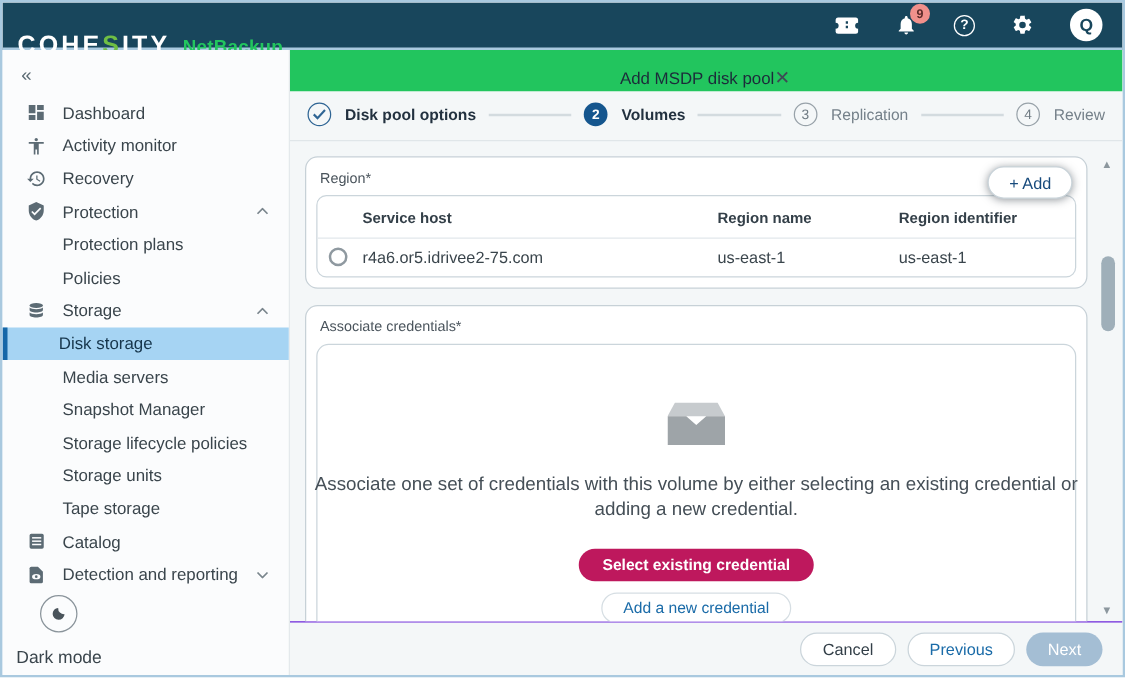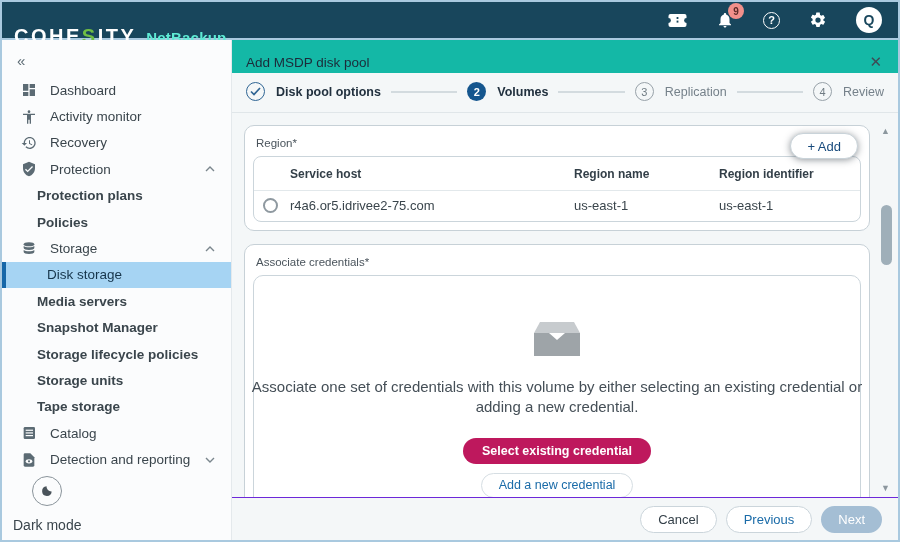--- a/index.html
+++ b/index.html
@@ -4,45 +4,45 @@
 <style>
   * { margin:0; padding:0; box-sizing:border-box; }
   html,body { width:900px; height:542px; font-family:"Liberation Sans", sans-serif; background:#fff; }
   .app { width:900px; height:542px; border:2px solid #A9C9DF; display:flex; flex-direction:column; overflow:hidden; background:#fff; }
 
   
   .topbar { height:38px; background:#18465C; border-bottom:2px solid #A9C9DF; display:flex; align-items:center; justify-content:space-between; padding:0 16px 0 12px; flex:0 0 38px; }
   .brand { display:flex; align-items:baseline; gap:10px; }
   .brand-main { color:#fff; font-size:20px; font-weight:600; letter-spacing:2.5px; }
   .brand-s { color:#6FBE44; }
-  .brand-product { color:#5eead4; font-size:15px; font-weight:700; letter-spacing:.2px;margin-top:36px; }
+  .brand-product { color:#22c55e; font-size:15px; font-weight:700; letter-spacing:.2px;margin-top:36px; }
   .topbar-actions { display:flex; align-items:center; gap:29px; }
   .tb-icon { display:flex; align-items:center; justify-content:center; position:relative; cursor:pointer; }
   .help-circle { width:17px; height:17px; border:1.6px solid #fff; border-radius:50%; color:#fff; font-size:11px; font-weight:700; display:flex; align-items:center; justify-content:center; }
   .badge { position:absolute; top:-8px; right:-10px; min-width:16px; height:16px; background:#F1908B; color:#5C2A28; border-radius:50%; font-size:10px; font-weight:700; display:flex; align-items:center; justify-content:center; }
   .avatar { width:26px; height:26px; border-radius:50%; background:#fff; color:#18465C; font-size:14px; font-weight:700; display:flex; align-items:center; justify-content:center; cursor:pointer; }
 
   
   .body-row { flex:1; display:flex; min-height:0; }
 
   
   .sidebar { width:230px; flex:0 0 230px; background:#FBFCFD; border-right:1px solid #E4E9EC; position:relative; padding-top:8px; }
   .collapse-row { padding:4px 0 8px 15px; color:#5C6B74; font-size:15px; cursor:pointer; }
   .nav-item { display:flex; align-items:center; height:26.4px; padding-left:18px; gap:13px; font-size:13.5px; color:#3A454C; cursor:pointer; }
   .nav-item .nicon { width:17px; display:flex; justify-content:center; flex:0 0 17px; }
   .nav-item .chev { margin-left:auto; margin-right:16px; display:flex; }
-  .sub { padding-left:35px;font-weight:bold; }
+  .sub { padding-left:48px; }
   .sub.selected { background:#A6D4F3; border-left:4px solid #1667A8; padding-left:41px; color:#16354B; font-weight:500; }
   .darkmode { position:absolute; bottom:7px; left:11px; display:flex; align-items:center; gap:11px; cursor:pointer;flex-direction:column; }
   .moon-circle { width:30px; height:30px; border:1px solid #8A949B; border-radius:50%; display:flex; align-items:center; justify-content:center; }
   .darkmode-label { font-size:14px; color:#3A454C; }
 
   
   .main { flex:1; display:flex; flex-direction:column; background:#F4F7F8; min-width:0; }
-  .dialog-header { display:flex; justify-content:space-between; align-items:center; padding:13px 16px 2px 14px; background:#14b8a6; }
+  .dialog-header { display:flex; justify-content:center; align-items:center; padding:13px 16px 2px 14px; background:#22c55e; }
   .dialog-title { font-size:13.5px; font-weight:500; color:#1C2B3A; }
   .close-x { font-size:15px; color:#3E4B55; cursor:pointer; }
 
   .stepper { display:flex; align-items:center; padding:9px 14px 11px 14px; border-bottom:1px solid #E0E6E9; }
   .step { display:flex; align-items:center; gap:11px; white-space:nowrap; cursor:pointer; }
   .step-circle { width:19px; height:19px; border-radius:50%; display:flex; align-items:center; justify-content:center; font-size:11px; flex:0 0 19px; }
   .step-circle.done { border:1.8px solid #2F6594; }
   .step-circle.active { background:#15568E; color:#fff; font-weight:700; }
   .step-circle.upcoming { border:1.5px solid #98A2A9; color:#6F7B83; }
   .step-label { font-size:12.5px; font-weight:700; color:#22313F; }

